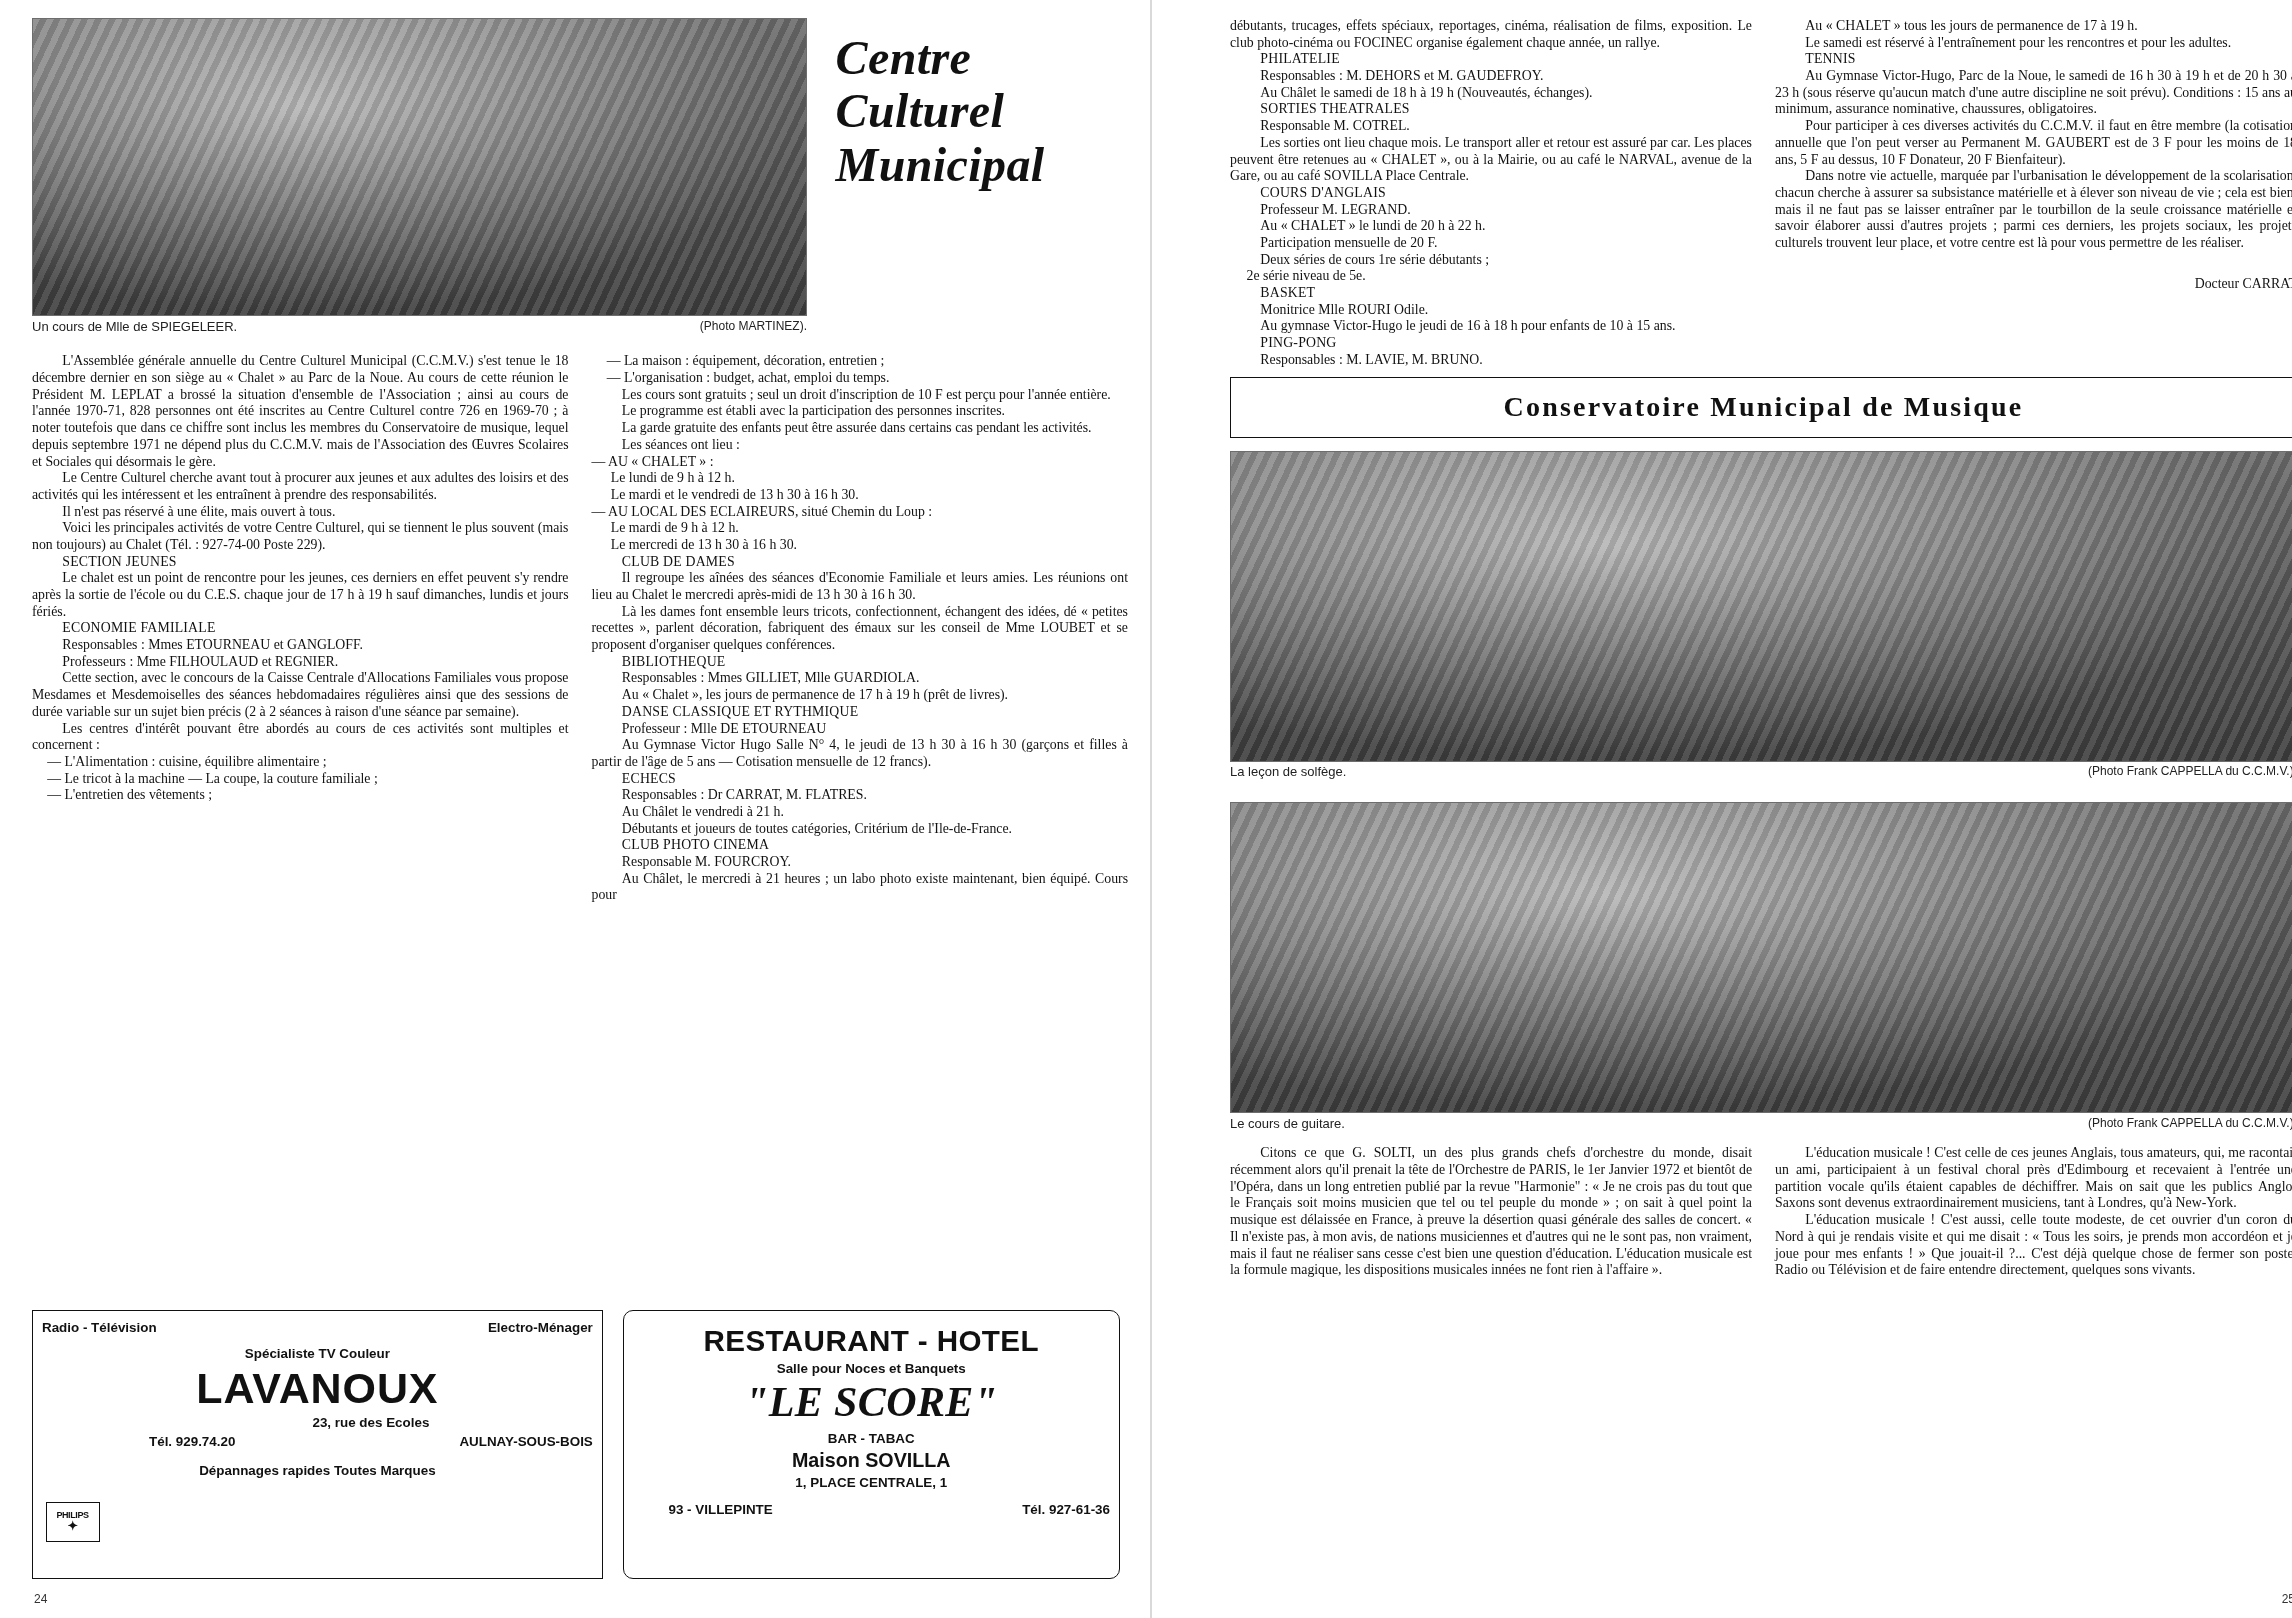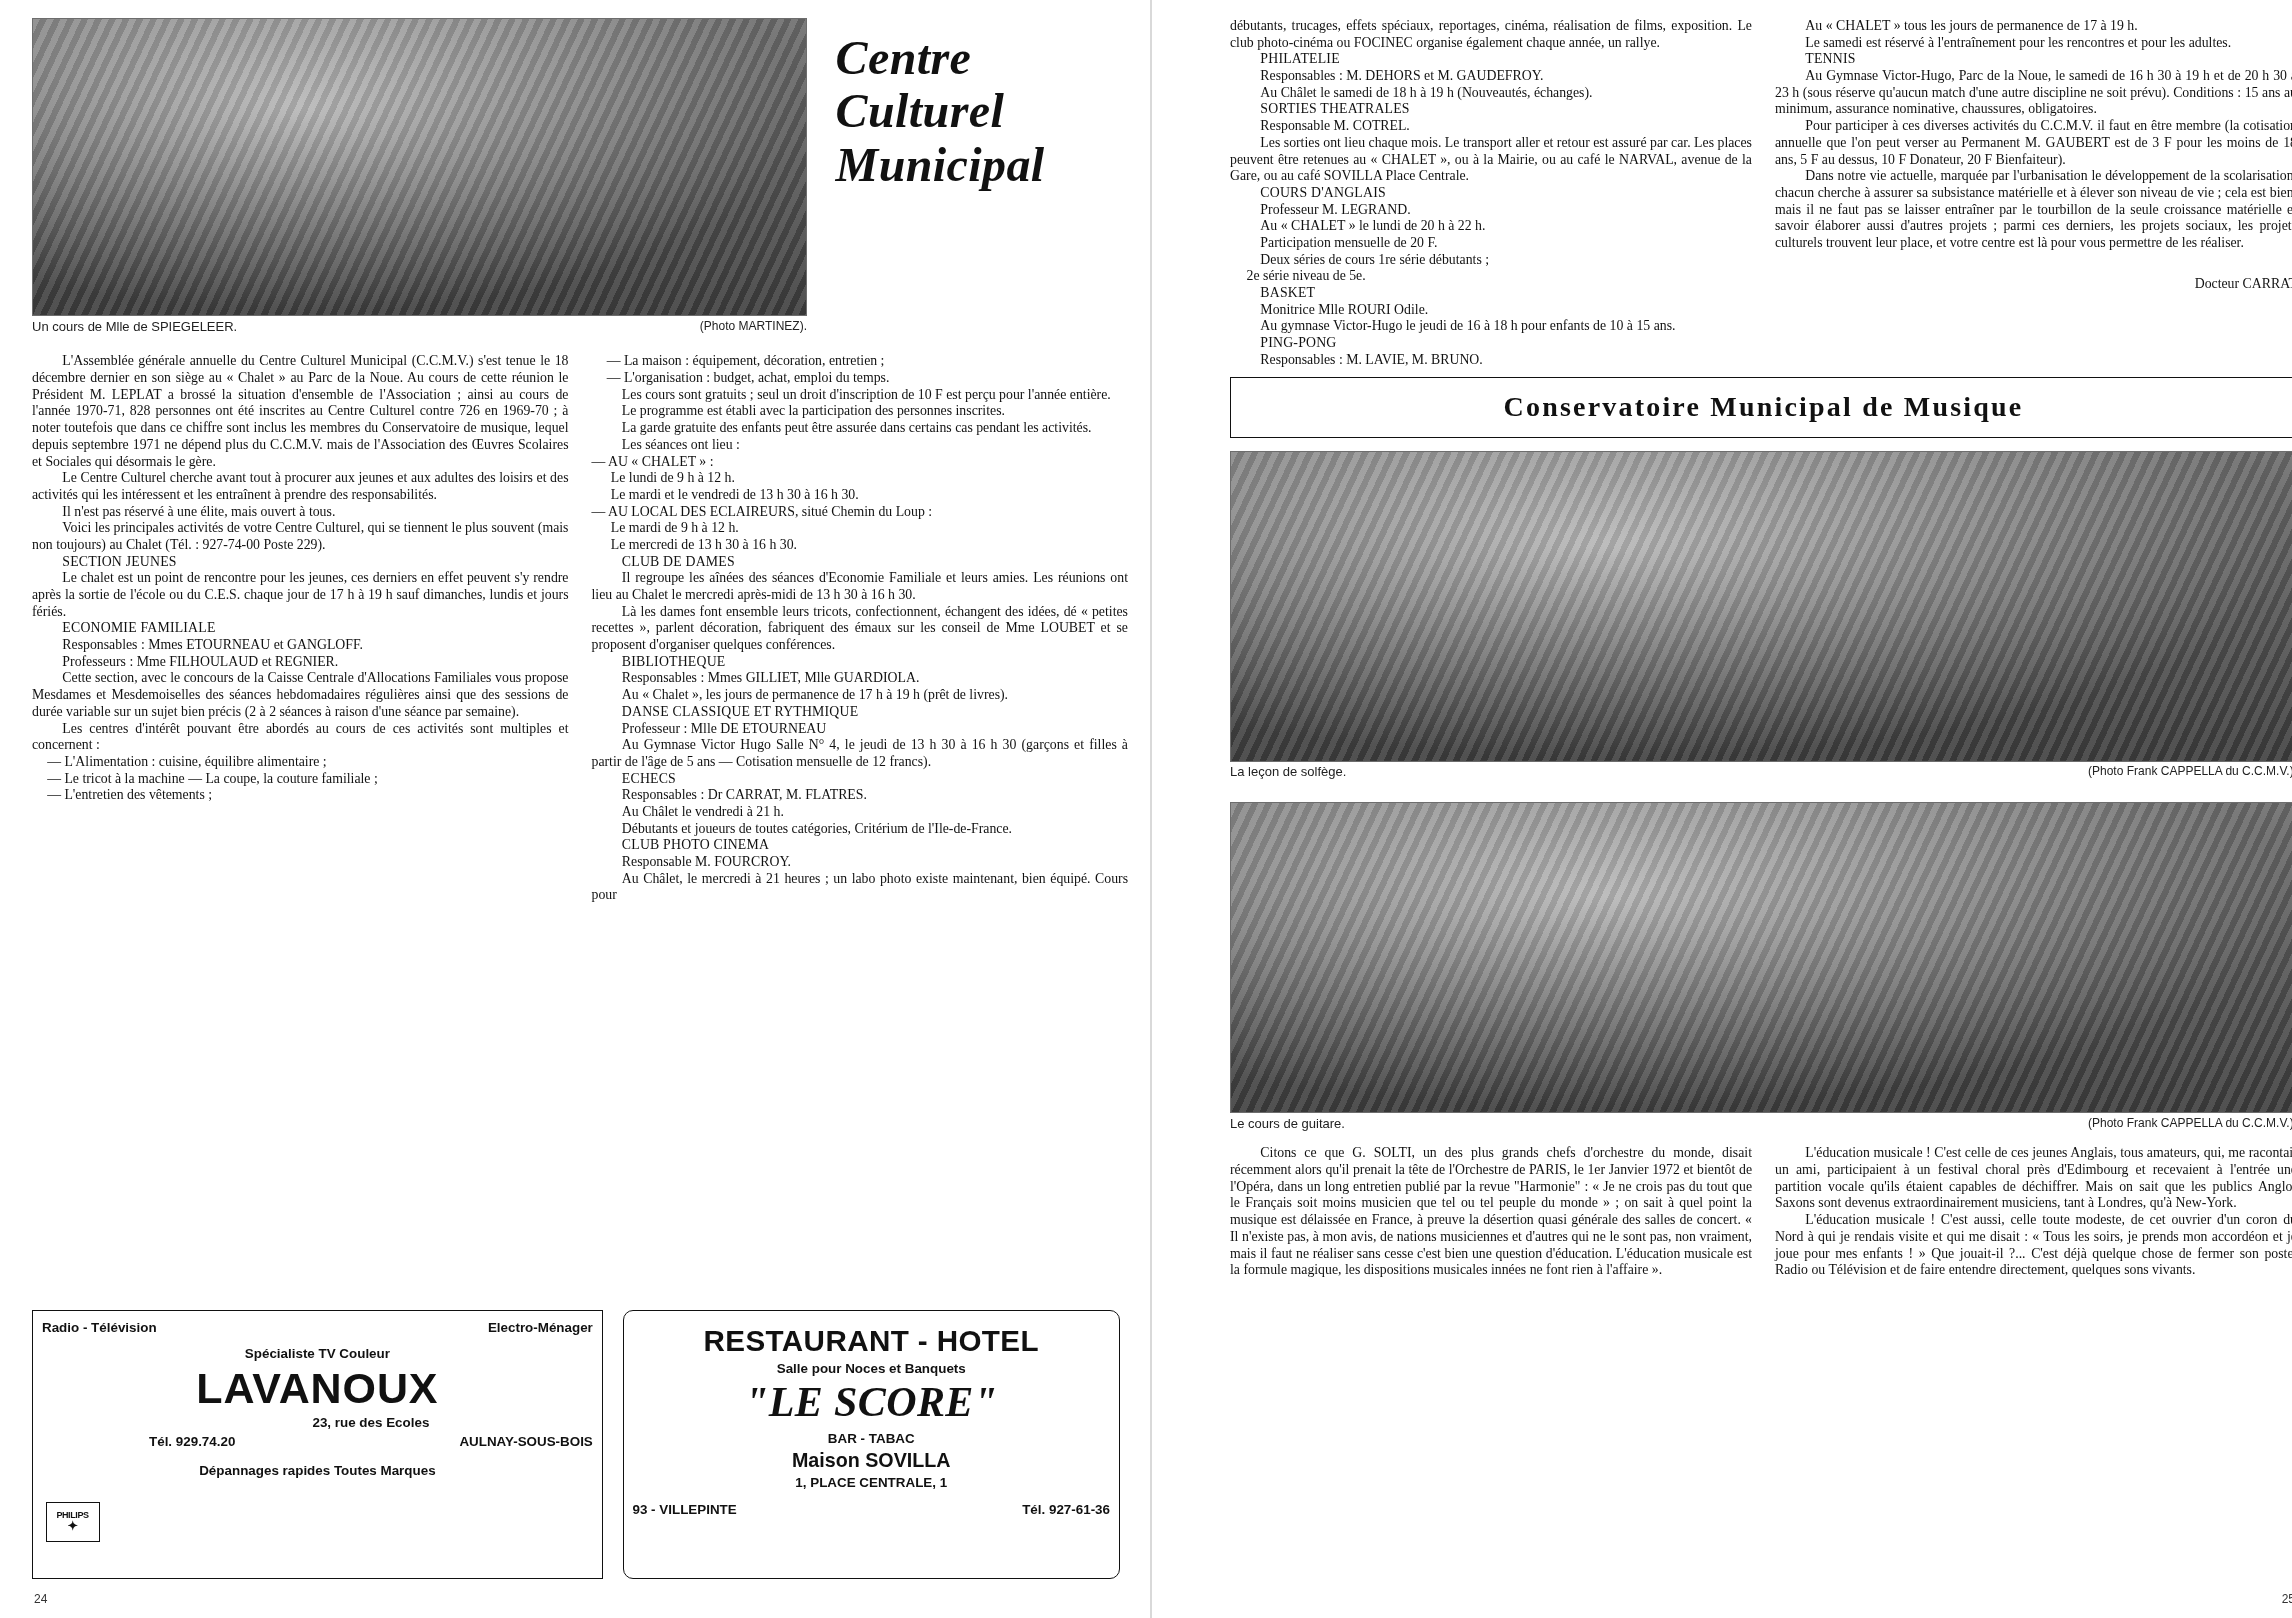--- a/index.html
+++ b/index.html
@@ -239,21 +239,21 @@
         <div class="ad-line ad-bold" style="margin-top:14.3px;">Dépannages rapides Toutes Marques</div>
       </div>
 
       <div class="ad w2" style="height:269px;">
         <div class="ad-big" style="margin-top:3.6px;">RESTAURANT - HOTEL</div>
         <div class="ad-line ad-bold">Salle pour Noces et Banquets</div>
         <div class="ad-script">"LE SCORE"</div>
         <div class="ad-line ad-bold">BAR - TABAC</div>
         <div class="ad-mid">Maison SOVILLA</div>
         <div class="ad-line ad-bold">1, PLACE CENTRALE, 1</div>
-        <div class="ad-row" style="font-weight:bold; margin-top:12.5px;">
+        <div class="ad-row" style="font-weight:bold; margin-top:12.5px;margin-left:36px;">
           <span>93 - VILLEPINTE</span>
           <span>Tél. 927-61-36</span>
         </div>
       </div>
     </div>
 
     <div class="folio folio-left">24</div>
   </div>
 
   <div class="page page-right">

